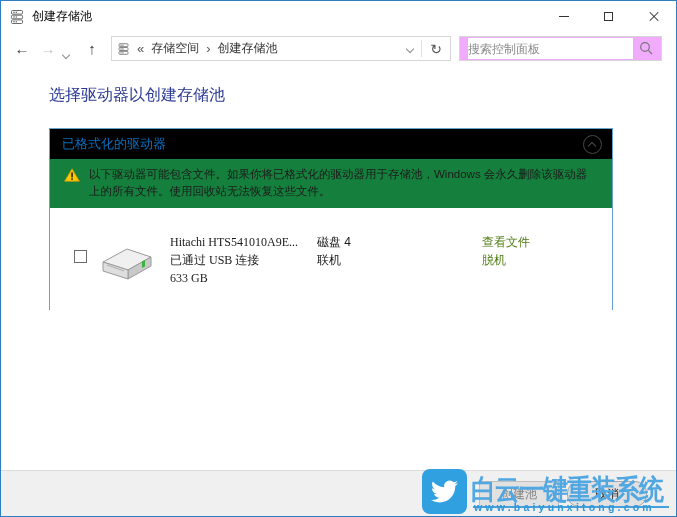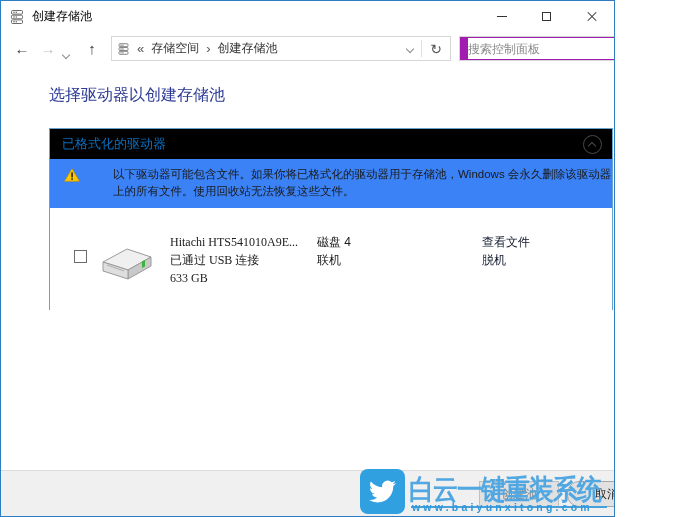--- a/index.html
+++ b/index.html
@@ -1,19 +1,19 @@
 <!DOCTYPE html>
 <html><head>
 <meta charset="utf-8">
 <style>
   * { margin:0; padding:0; box-sizing:border-box; }
   html,body { width:677px; height:517px; }
   body { font-family:"Liberation Sans","DejaVu Sans",sans-serif; background:#fff; }
 
-  .window { position:relative; width:615px; height:517px; background:#fff;
+  .window { position:relative; width:677px; height:517px; background:#fff;
             border:1px solid #2e7dc2; overflow:hidden; }
 
   
   .titlebar { position:absolute; top:0; left:0; right:0; height:31px;
               display:flex; align-items:center; padding-left:8px; background:#fff; }
   .app-icon { width:16px; height:16px; display:inline-block; }
   .win-title { font-size:12px; color:#000; margin-left:7px; }
   .controls { position:absolute; right:0; top:0; height:31px; display:flex; }
   .ctrl { width:45px; height:31px; display:flex; align-items:center; justify-content:center; cursor:default; }
   .glyph-min { width:10px; height:1px; background:#333; display:block; }
@@ -38,52 +38,52 @@
               border:1px solid #d6d6d6; background:#fff; display:flex; align-items:center; }
   .crumb-icon { width:13px; height:14px; margin-left:5px; }
   .crumb-txt { font-size:12px; color:#333; margin-left:7px; white-space:nowrap; }
   .crumb-sep { font-size:13px; color:#555; margin-left:7px; }
   .crumb-right { position:absolute; right:0; top:0; height:23px; display:flex; align-items:center; }
   .crumb-dd { padding:0 8px; height:100%; display:flex; align-items:center; }
   .crumb-div { width:1px; height:17px; background:#e0e0e0; }
   .refresh { font-size:14px; color:#555; padding:0 8px; font-family:"DejaVu Sans",sans-serif; }
 
   .searchbox { position:absolute; left:458px; top:4px; width:203px; height:25px;
-               border:1px solid #d6d6d6; background:#a21caf; }
+               border:1px solid #d6d6d6; background:#f0abfc; }
   .searchbox input { position:absolute; left:8px; top:1px; width:165px; height:21px; border:none;
                outline:none; font-size:12px; color:#333; font-family:inherit; }
   .searchbox input::placeholder { color:#8a8a8a; opacity:1; }
   .search-mag { position:absolute; right:7px; top:4px; }
 
   
   .heading { position:absolute; left:48px; top:84px; font-size:16px; color:#2b3a94; }
 
   .group { position:absolute; left:48px; top:127px; width:564px; height:182px;
            border:1px solid #66a3cf; background:#fff; }
   .group-hdr { height:30px; background:#000000; display:flex; align-items:center;
                padding:0 10px 0 12px; cursor:default; }
   .group-hdr-label { font-size:13px; color:#0a6ebd; flex:1; }
   .collapse-btn { width:19px; height:19px; border:1px solid #4a4a4a; border-radius:50%;
                   position:relative; background:transparent; }
   .collapse-btn .chev-up { position:absolute; left:5px; top:7px; width:6px; height:6px;
       border-left:1px solid #4a4a4a; border-top:1px solid #4a4a4a; transform:rotate(45deg); }
 
-  .warnbar { background:#3b82f6; padding:7px 10px 8px 14px; display:flex;gap:24px; }
+  .warnbar { background:#15803d; padding:7px 10px 8px 14px; display:flex; }
   .warn-icon { flex:0 0 auto; margin:2px 9px 0 0; }
   .warn-text { font-size:11.5px; line-height:17px; color:#1a1a1a; white-space:nowrap; }
 
   .drive-row { position:relative; height:104px; background:#fff; }
   .checkbox { position:absolute; left:24px; top:42px; width:13px; height:13px;
               border:1px solid #6b6b6b; background:#fff; }
   .drive-ico { position:absolute; left:47px; top:31px; }
   .col { position:absolute; font-size:12px; line-height:18px; color:#1a1a1a; }
   .col-name   { left:120px; top:25px;font-family:Liberation Serif, serif; }
   .col-disk   { left:267px; top:25px; }
   .col-links  { left:432px; top:25px; }
-  .lnk { color:#0f172a; display:block; cursor:pointer; }
+  .lnk { color:#4d7c0f; display:block; cursor:pointer; }
 
   
   .footer { position:absolute; left:0; right:0; bottom:0; height:46px; background:#f0f0f0;
             border-top:1px solid #dcdcdc; }
   .btn { position:absolute; top:10px; width:80px; height:26px; font-size:12px;
          border:1px solid #b0b0b0; background:#e1e1e1; text-align:center; line-height:24px; }
   .btn-create { left:478px; color:#7f7f7f; border-color:#bfbfbf; }
   .btn-cancel { left:566px; color:#1a1a1a; border-color:#a8a8a8;border-radius:12px; }
 
   

